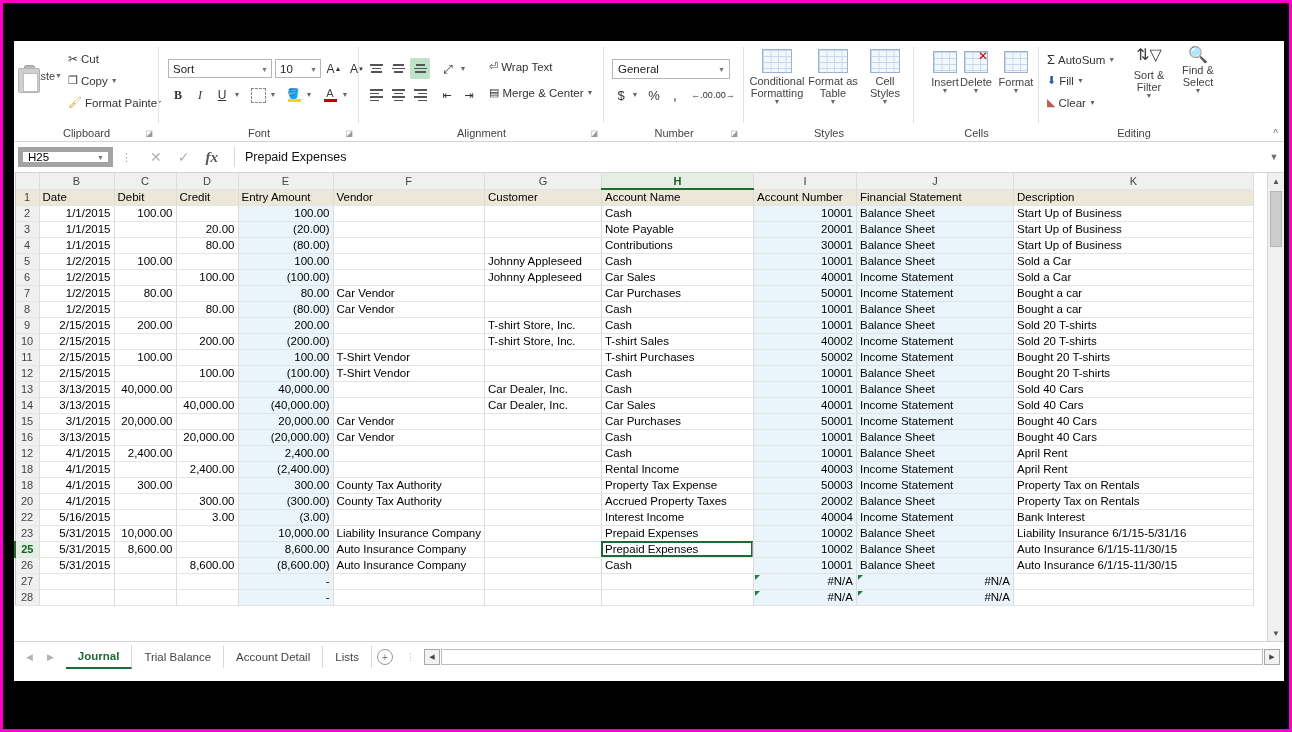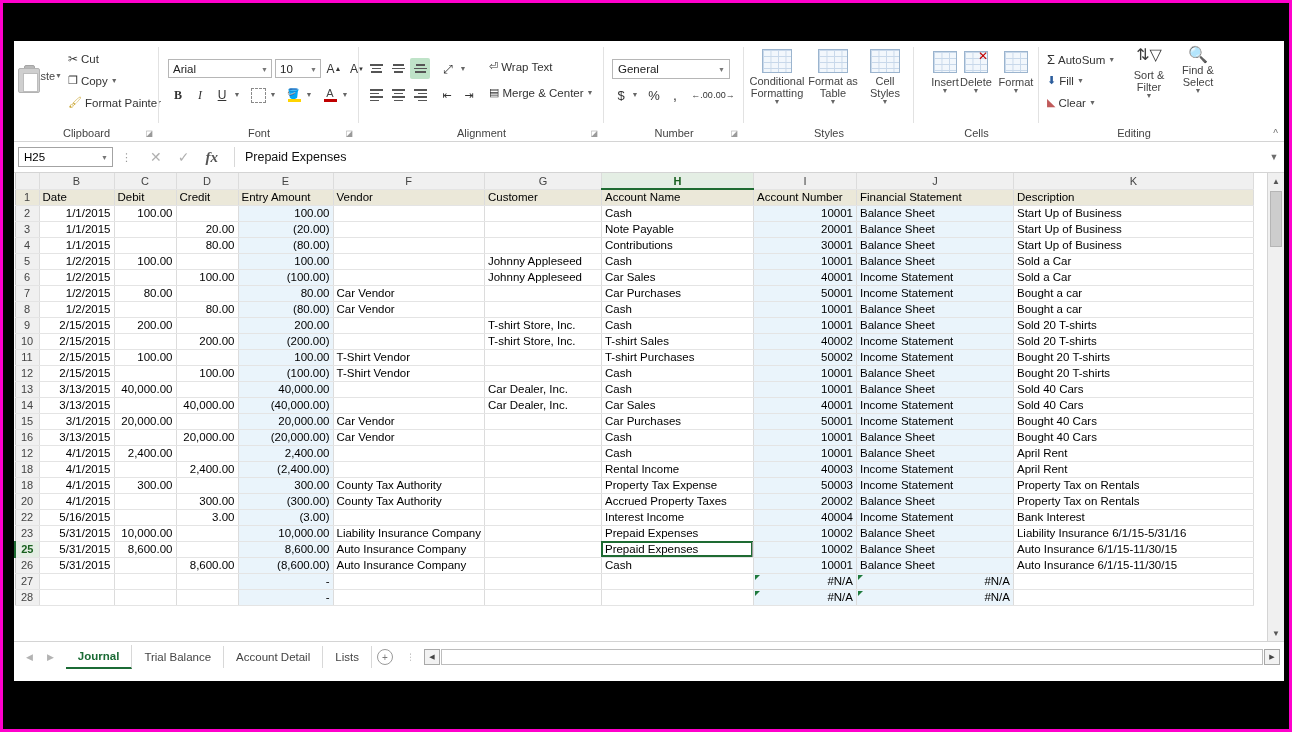--- a/index.html
+++ b/index.html
@@ -71,21 +71,21 @@
      linear-gradient(to bottom,#c8d8ea 1px,transparent 1px) 0 0/100% 6px,
      #f2f7fc;border:1px solid #9bb4ce;}
   .bigbtn{
     position:absolute;display:flex;flex-direction:column;align-items:center;
     font-size:11px;color:#444;text-align:center;line-height:12px;
   }
 
   
   .fbar{position:relative;height:30px;background:#fff;border-bottom:1px solid #d4d4d4;display:flex;align-items:center;}
   .namebox{
-    margin-left:4px;width:95px;height:20px;border:1px solid #a3a3a3;background:#fff;
+    margin-left:4px;width:95px;height:20px;border:5px solid #a3a3a3;background:#fff;
     font-size:11.5px;display:flex;align-items:center;padding-left:5px;position:relative;box-sizing:border-box;
   }
   .namebox .dd{position:absolute;right:4px;font-size:7px;color:#777;}
   .fbsep{margin:0 8px;color:#9a9a9a;font-size:11px;letter-spacing:0;}
   .fbicons{display:flex;gap:16px;align-items:center;color:#b0b0b0;font-size:14px;padding:0 10px;}
   .fx{font-style:italic;font-family:"Liberation Serif",serif;color:#555;font-size:15px;font-weight:bold;}
   .finput{flex:1;height:20px;border-left:1px solid #d8d8d8;margin-left:6px;padding-left:10px;
     font-size:12.5px;color:#111;display:flex;align-items:center;}
   .fbchev{width:20px;text-align:center;color:#6d6d6d;font-size:9px;}
 
@@ -174,21 +174,21 @@
         <span style="font-size:11px;color:#c8a22a;">🖌</span>
         <span>Format Painter</span>
       </div>
       <div class="glabel">Clipboard</div>
       <div class="dlg" style="right:6px;">◪</div>
       <div class="gdiv"></div>
     </div>
 
     <div class="rgroup" style="left:145px;width:200px;">
       <div class="fbox" style="left:9px;top:18px;width:104px;height:19px;">
-        <span>Arial</span>
+        <span>Sort</span>
         <span class="dd">▼</span>
       </div>
       <div class="fbox" style="left:116px;top:18px;width:46px;height:19px;">
         <span>10</span>
         <span class="dd">▼</span>
       </div>
       <div class="sqbtn" style="left:165px;top:18px;width:20px;height:19px;">
         <span>A</span>
             <sup style="font-size:7px;">▲</sup>
       </div>

